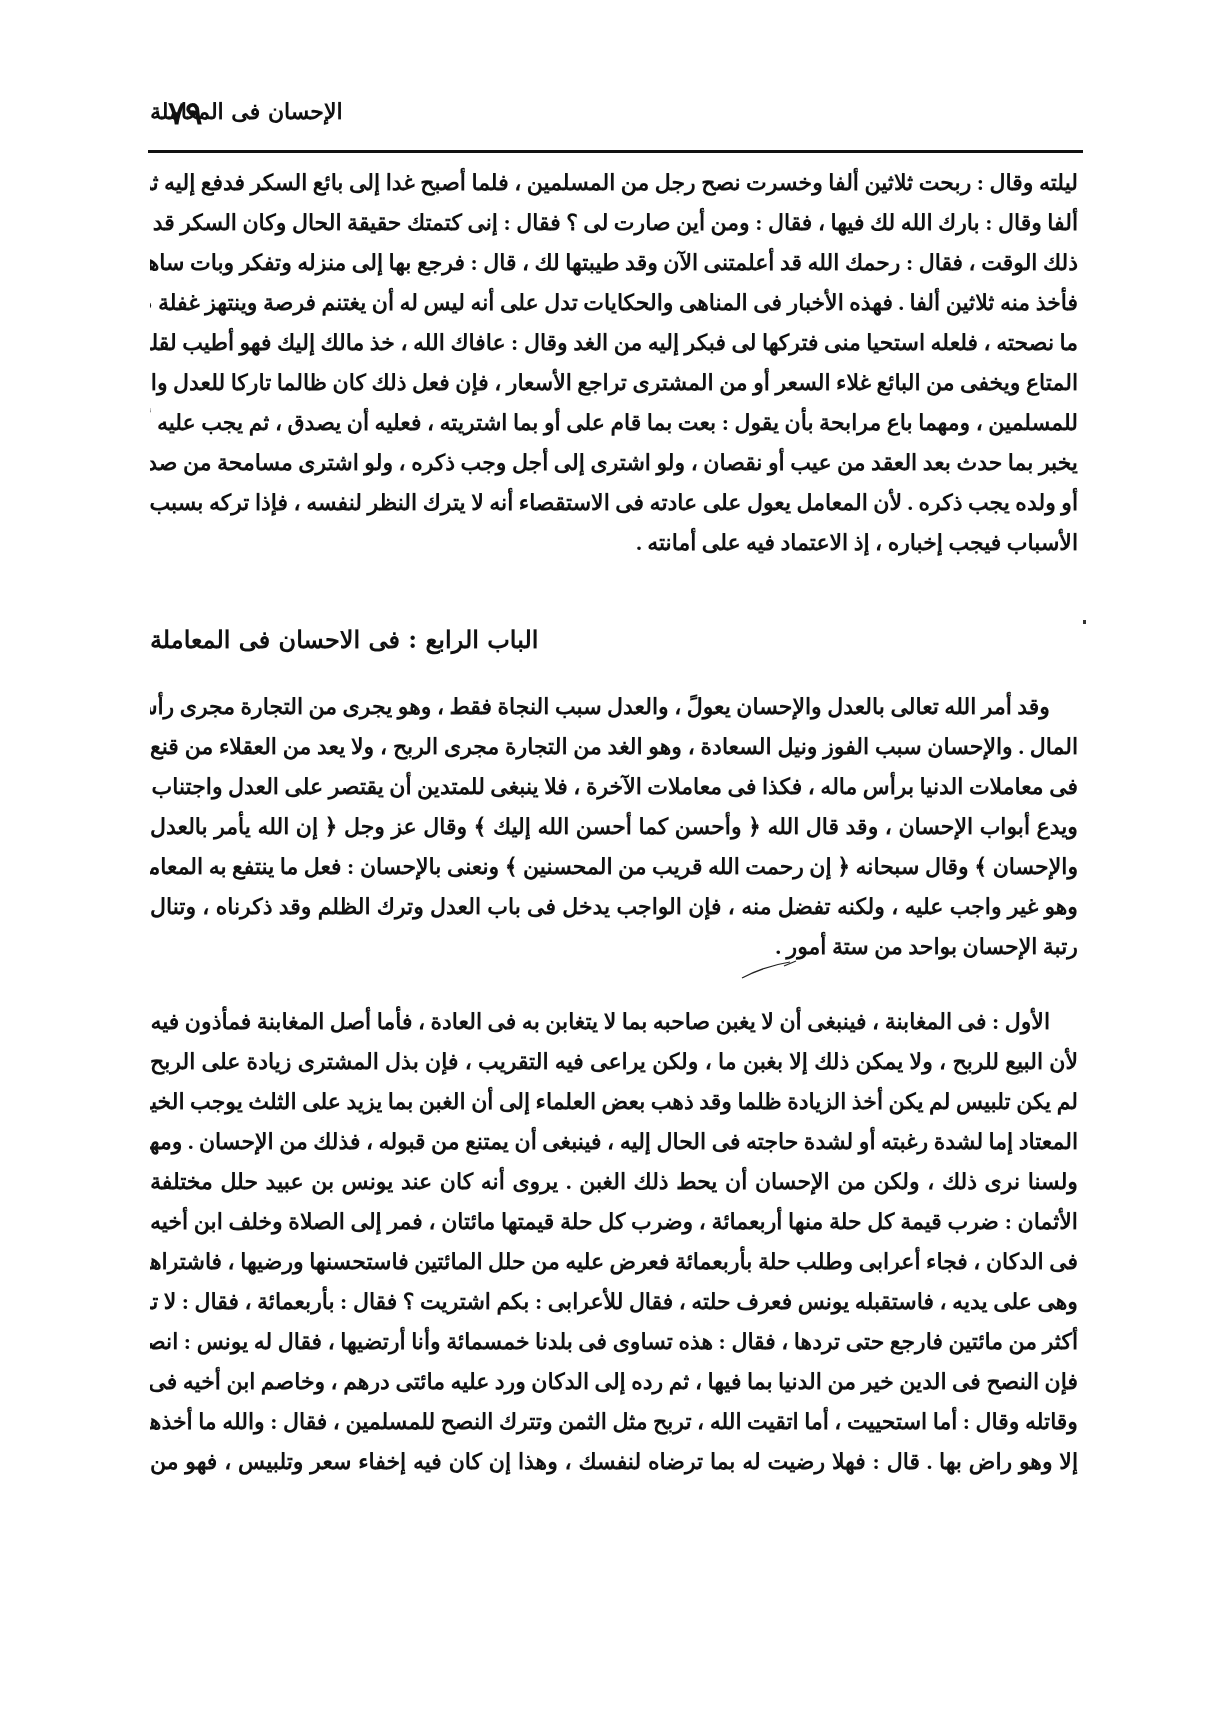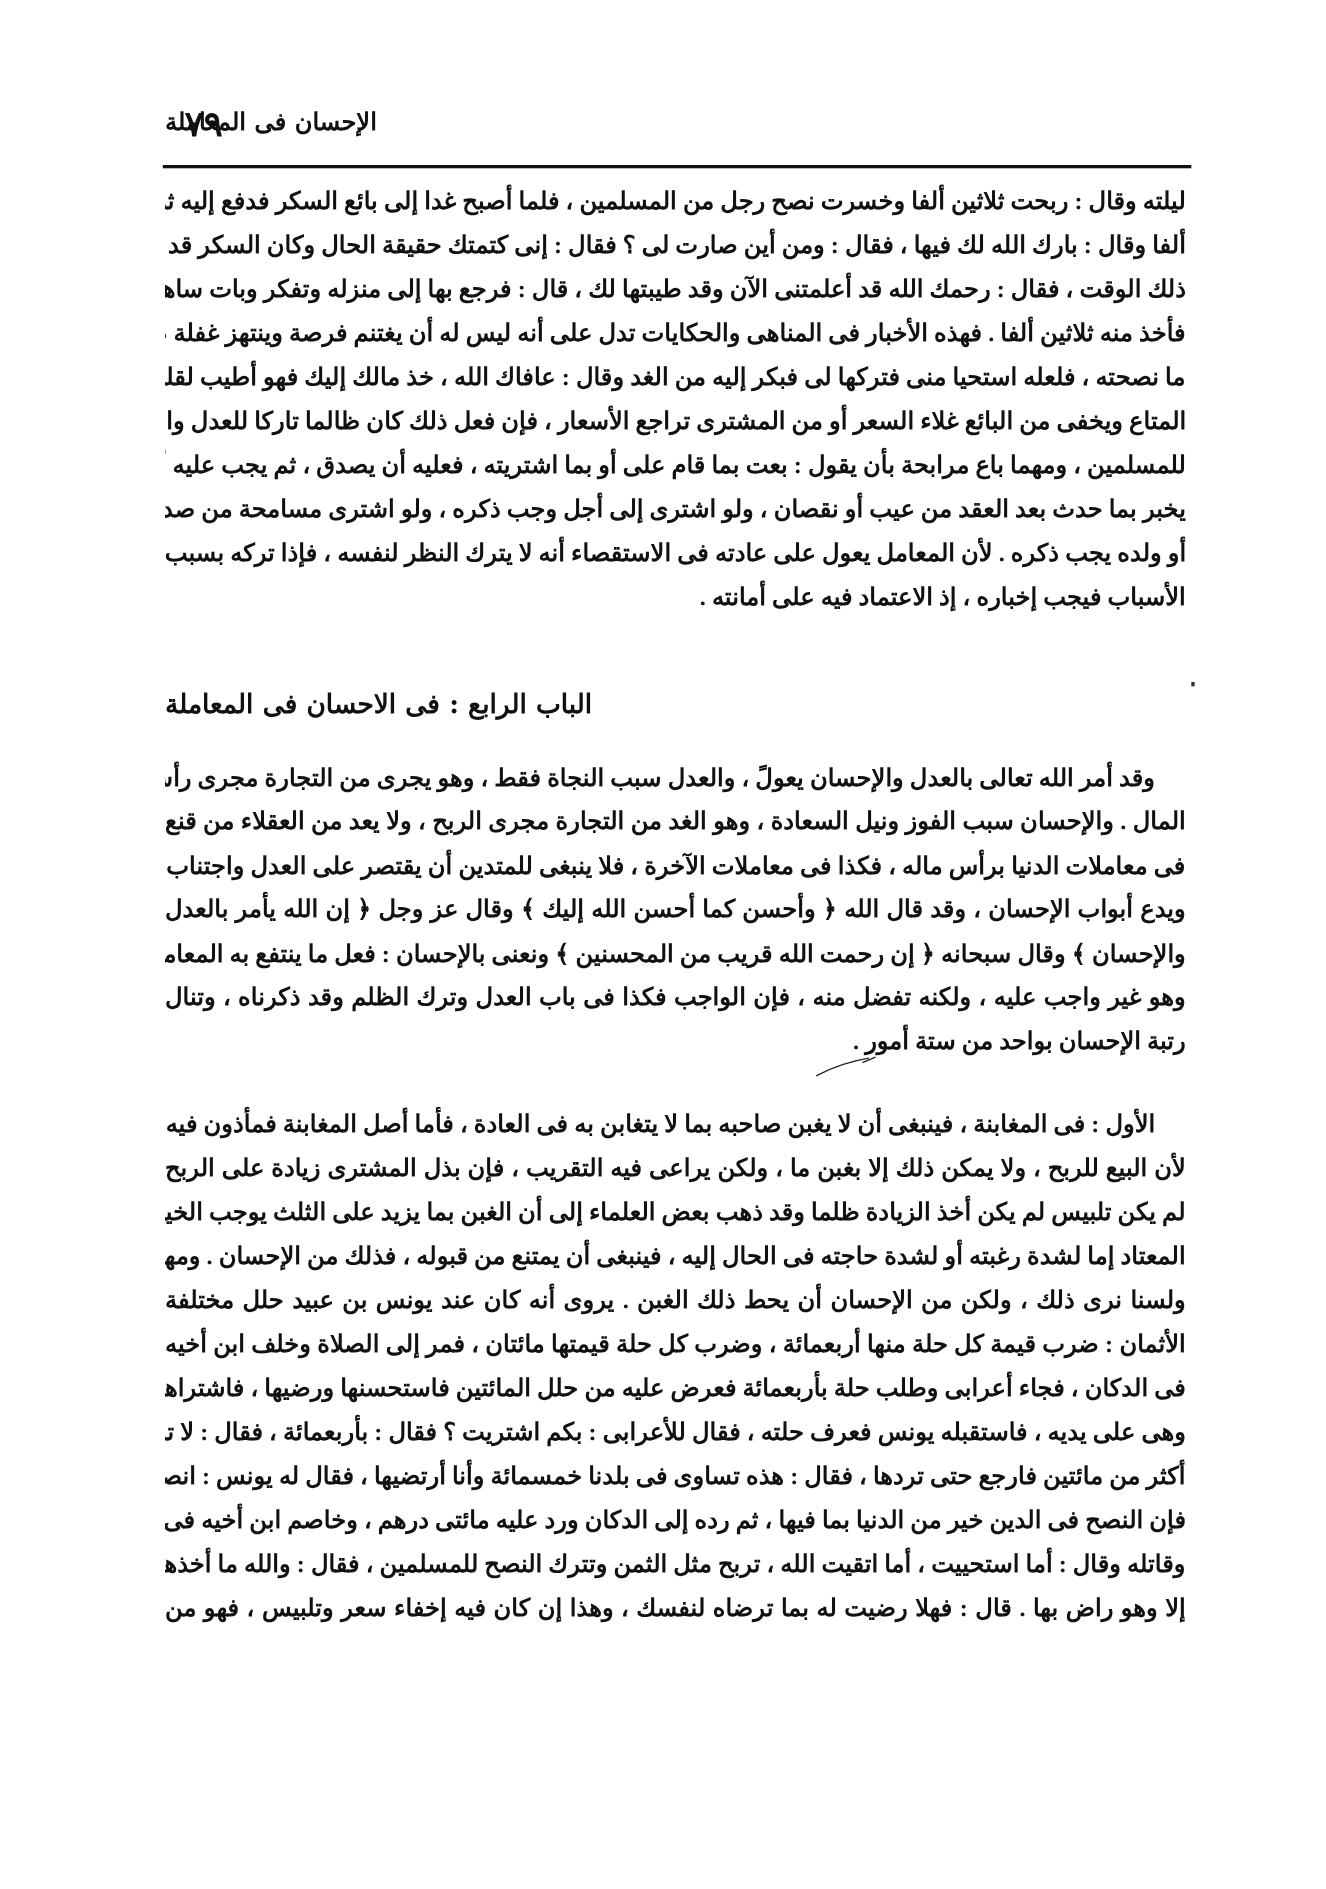--- a/index.html
+++ b/index.html
@@ -75,21 +75,21 @@
   <div class="margin-mark"></div>
 
   <div class="chapter-heading">الباب الرابع : فى الاحسان فى المعاملة</div>
 
   <div class="block" style="top:687px;">
     <span class="line indent">وقد أمر الله تعالى بالعدل والإحسان يعولً ، والعدل سبب النجاة فقط ، وهو يجرى من التجارة مجرى رأس</span>
     <span class="line">المال . والإحسان سبب الفوز ونيل السعادة ، وهو الغد من التجارة مجرى الربح ، ولا يعد من العقلاء من قنع</span>
     <span class="line">فى معاملات الدنيا برأس ماله ، فكذا فى معاملات الآخرة ، فلا ينبغى للمتدين أن يقتصر على العدل واجتناب الظلم</span>
     <span class="line">ويدع أبواب الإحسان ، وقد قال الله ﴿ وأحسن كما أحسن الله إليك ﴾ وقال عز وجل ﴿ إن الله يأمر بالعدل</span>
     <span class="line">والإحسان ﴾ وقال سبحانه ﴿ إن رحمت الله قريب من المحسنين ﴾ ونعنى بالإحسان : فعل ما ينتفع به المعامل ،</span>
-    <span class="line">وهو غير واجب عليه ، ولكنه تفضل منه ، فإن الواجب فكذا فى باب العدل وترك الظلم وقد ذكرناه ، وتنال</span>
+    <span class="line">وهو غير واجب عليه ، ولكنه تفضل منه ، فإن الواجب يدخل فى باب العدل وترك الظلم وقد ذكرناه ، وتنال</span>
     <span class="line last">رتبة الإحسان بواحد من ستة أمور .</span>
   </div>
 
   <svg class="pen-stroke" viewBox="0 0 60 20">
     <path d="M2 18 Q 25 6 50 2 M44 6 L56 1" stroke="#222" stroke-width="1.2" fill="none"></path>
   </svg>
 
   <div class="block" style="top:1002px;">
     <span class="line indent">الأول : فى المغابنة ، فينبغى أن لا يغبن صاحبه بما لا يتغابن به فى العادة ، فأما أصل المغابنة فمأذون فيه :</span>
     <span class="line">لأن البيع للربح ، ولا يمكن ذلك إلا بغبن ما ، ولكن يراعى فيه التقريب ، فإن بذل المشترى زيادة على الربح</span>

